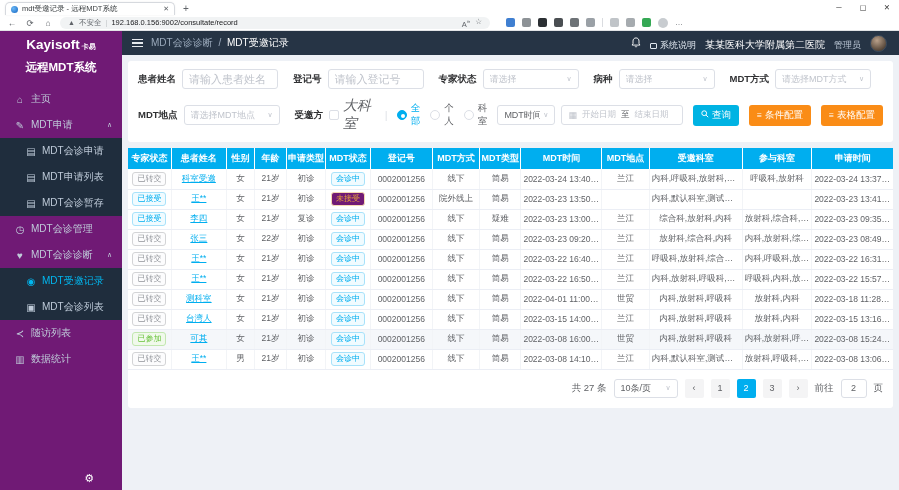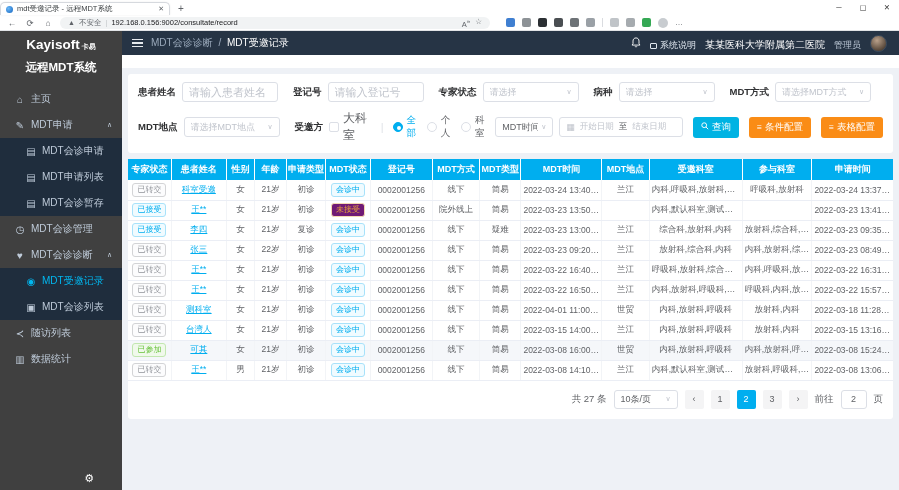--- a/index.html
+++ b/index.html
@@ -2,21 +2,21 @@
 <html><head>
 <meta charset="utf-8">
 <style>
   * { margin:0; padding:0; box-sizing:border-box; }
   html,body { width:899px; height:490px; overflow:hidden; }
   body { font-family:"Liberation Sans","DejaVu Sans",sans-serif; background:#fff; }
   #screen { width:899px; height:490px; position:relative; overflow:hidden; background:#fff; }
 
   
   .chrome { height:31px; background:#fff; }
-  .tabstrip { height:15px; display:flex; align-items:flex-end; position:relative; background:#fff; }
+  .tabstrip { height:15px; display:flex; align-items:flex-end; padding-left:5px; position:relative; background:#fff; }
   .tab { width:170px; height:13px; border:1px solid #d6d9de; border-bottom:none; border-radius:5px 5px 0 0;
          display:flex; align-items:center; gap:4px; padding:0 5px; background:#fff; box-shadow:0 0 2px rgba(0,0,0,.08); }
   .favicon { width:7px; height:7px; border-radius:50%; background:radial-gradient(circle at 35% 35%, #6ab8f7, #1565c0); flex:none; }
   .tab-title { font-size:7.5px; color:#3c4043; white-space:nowrap; overflow:hidden; text-overflow:ellipsis; flex:1; }
   .tab-close { font-size:7px; color:#5f6368; flex:none; }
   .newtab { font-size:10px; color:#5f6368; margin-left:8px; line-height:13px; }
   .wincontrols { position:absolute; right:0; top:0; display:flex; height:14px; }
   .winbtn { width:24px; display:flex; align-items:center; justify-content:center; font-size:7.5px; color:#333; }
   .addrbar { height:16px; display:flex; align-items:center; padding:0 6px; border-bottom:1px solid #e1e3e6; background:#fff; gap:6px; }
   .navico { font-size:8.5px; color:#5f6368; width:12px; text-align:center; }
@@ -27,34 +27,34 @@
   .url { font-size:7.5px; color:#202124; white-space:nowrap; overflow:hidden; }
   .pill-right { margin-left:auto; display:flex; gap:5px; font-size:7.5px; color:#5f6368; }
   .toolbar-icons { display:flex; align-items:center; gap:7px; margin-left:10px; }
   .ext { width:9px; height:9px; border-radius:2px; display:inline-block; }
   .tool-sep { width:1px; height:9px; background:#dadce0; }
   .avatar-mini { width:10px; height:10px; border-radius:50%; background:#c8ccd0; }
   .dots { font-size:8px; color:#5f6368; letter-spacing:1px; }
 
   
   .app { display:flex; height:459px; }
-  .sidebar { width:122px; background:#404040; color:#bfcbd9; display:flex; flex-direction:column; position:relative; flex:none; }
+  .sidebar { width:122px; background:#701a75; color:#bfcbd9; display:flex; flex-direction:column; position:relative; flex:none; }
   .brand { height:25px; display:flex; align-items:baseline; justify-content:center; gap:2px; padding-top:6px; }
   .brand-main { color:#fff; font-weight:bold; font-size:13.5px; letter-spacing:0; }
   .brand-suffix { color:#fff; font-size:7px; font-weight:bold; }
   .sysname { height:22px; text-align:center; color:#fff; font-weight:bold; font-size:11.5px; line-height:22px; }
   .nav { flex:1; padding-top:8px; }
   .nav-item { height:26px; display:flex; align-items:center; padding:0 10px 0 13px; font-size:10px; color:#bfcbd9; cursor:pointer; }
   .nav-item .nav-icon { width:14px; font-size:10px; margin-right:4px; text-align:center; flex:none; }
   .nav-item.child { background:#1f2d3d; padding-left:24px; }
   .nav-item.active { color:#00b7f0; }
   .nav-caret { margin-left:auto; font-size:7px; color:#bfcbd9; }
   .sidebar-gear { position:absolute; bottom:5px; right:28px; color:#fff; font-size:11px; }
 
-  .main { flex:1; display:flex; flex-direction:column; min-width:0;gap:13px; }
+  .main { flex:1; display:flex; flex-direction:column; min-width:0; }
   .topbar { height:24px; background:#263445; display:flex; align-items:center; padding:0 12px 0 10px; gap:8px; flex:none; }
   .collapse-icon { display:flex; flex-direction:column; gap:2px; }
   .collapse-icon i { display:block; width:11px; height:1.5px; background:#e6eaee; }
   .crumb { font-size:10px; }
   .crumb .parent { color:#9aa9bb; }
   .crumb .sep { color:#9aa9bb; margin:0 3px; }
   .crumb .current { color:#fff; }
   .topbar-right { margin-left:auto; display:flex; align-items:flex-end; gap:9px; }
   .bell { color:#fff; }
   .sys-help { font-size:9px; color:#dfe6ee; display:flex; align-items:center; gap:3px; }
@@ -71,21 +71,21 @@
   .f-row { display:flex; align-items:center; }
   .f-row + .f-row { margin-top:8px; }
   .field { display:flex; align-items:center; margin-right:15px; }
   .f-label { font-size:9.5px; font-weight:bold; color:#303133; margin-right:6px; white-space:nowrap; }
   .ctrl { width:96px; height:20px; border:1px solid #dcdfe6; border-radius:3px; display:flex; align-items:center; padding:0 6px; position:relative; background:#fff; }
   .ctrl input { border:none; outline:none; width:100%; font-size:11px; color:#606266; font-family:inherit; background:transparent; }
   .ctrl input::placeholder { color:#c0c4cc; }
   .ph { font-size:9px; color:#c0c4cc; white-space:nowrap; overflow:hidden; flex:1; }
   .sel-caret { font-size:7px; color:#c0c4cc; margin-left:3px; flex:none; }
   .checkbox { width:10px; height:10px; border:1px solid #dcdfe6; border-radius:2px; background:#fff; margin-right:4px; flex:none; }
-  .chk-label { font-size:12px; color:#606266; }
+  .chk-label { font-size:14px; color:#606266;font-style:italic; }
   .v-div { color:#e0e3e8; margin:0 9px; font-size:11px; }
   .radio { display:flex; align-items:center; margin-right:10px; }
   .radio .dot { width:10px; height:10px; border-radius:50%; border:1px solid #dcdfe6; margin-right:4px; position:relative; background:#fff; flex:none; }
   .radio.checked .dot { border-color:#00aeef; background:#00aeef; }
   .radio.checked .dot::after { content:""; position:absolute; left:3px; top:3px; width:4px; height:4px; border-radius:50%; background:#fff; }
   .radio .r-label { font-size:9.5px; color:#606266; }
   .radio.checked .r-label { color:#00aeef; }
   .time-sel { width:58px; }
   .date-box { width:152px; height:20px; border:1px solid #dcdfe6; border-radius:3px; display:flex; align-items:center; padding:0 6px; gap:5px; }
   .cal-ico { font-size:9px; color:#c0c4cc; }

